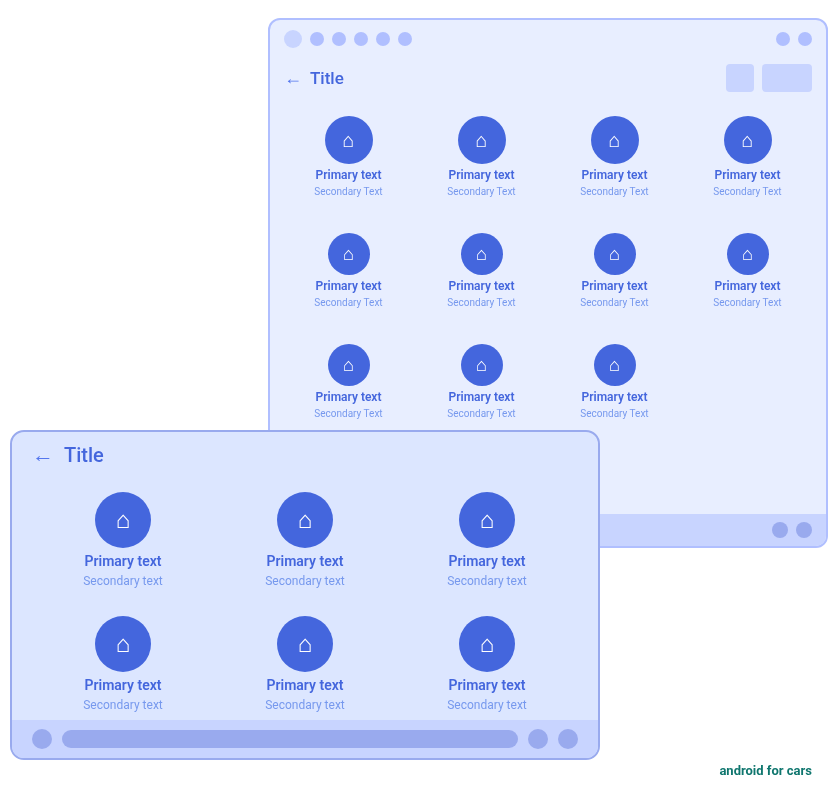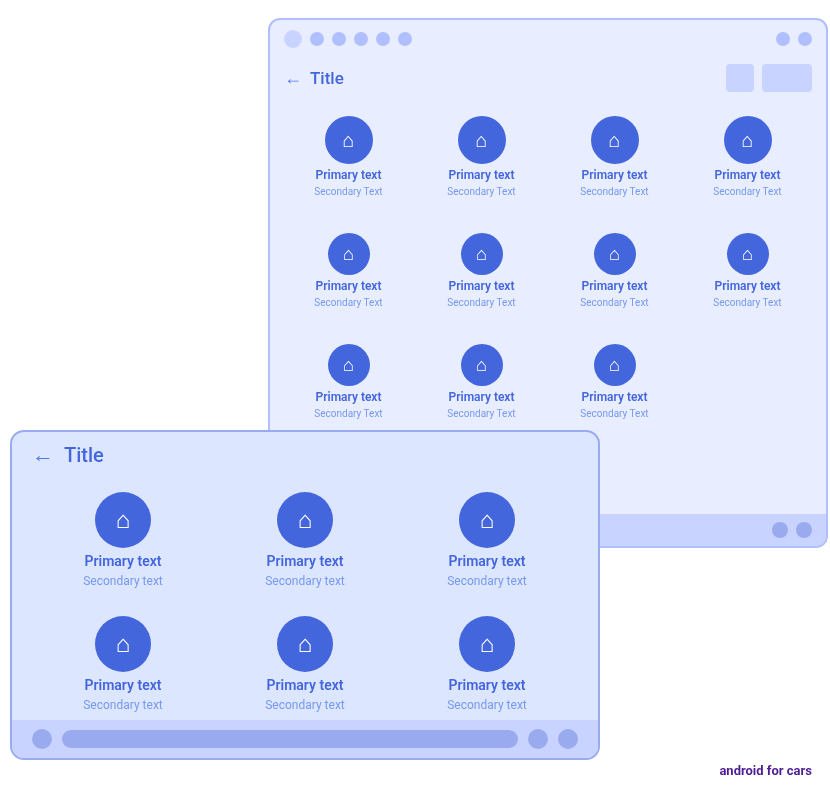--- a/index.html
+++ b/index.html
@@ -224,21 +224,21 @@
       border-radius: 50%;
       background: #99aaee;
     }
 
     
     .android-label {
       position: absolute;
       bottom: 12px;
       right: 18px;
       font-size: 13px;
-      color: #4c1d95;
+      color: #0f766e;
       font-weight: 500;
       margin-top: 16px;
     }
     .android-label span {
       font-weight: 700;
     }
   </style>
 </head>
 <body>
 

